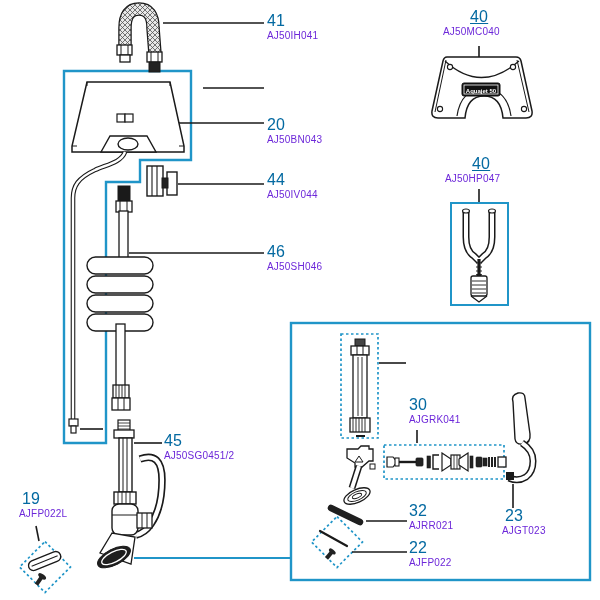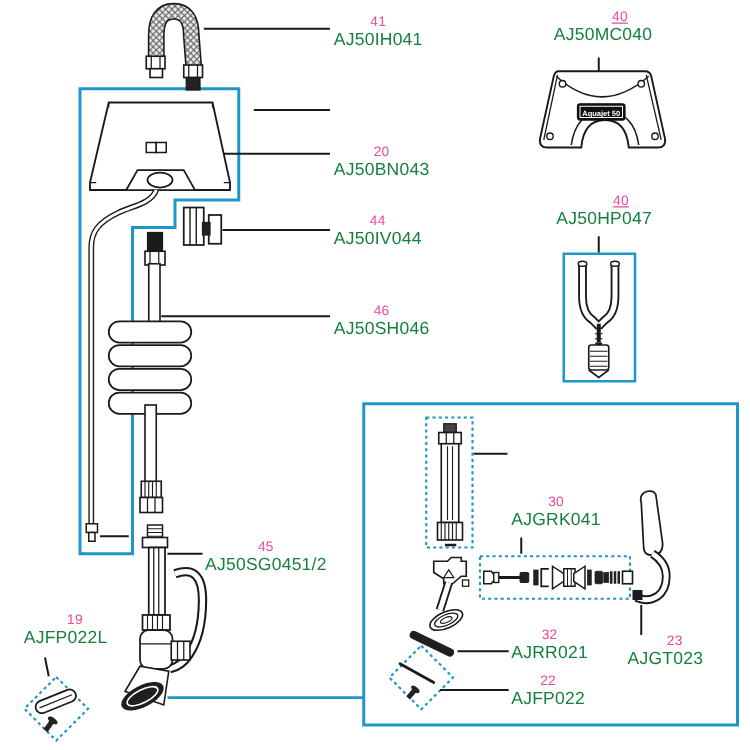--- a/index.html
+++ b/index.html
@@ -1,23 +1,23 @@
 <!DOCTYPE html>
 <html><head>
 <meta charset="utf-8">
 <style>
   html,body{margin:0;padding:0;background:#fff;}
   .stage{position:relative;width:600px;height:600px;background:#ffffff;overflow:hidden;
          font-family:"Liberation Sans",sans-serif;}
   .stage svg{position:absolute;left:0;top:0;}
   .callout{position:absolute;line-height:1.12;white-space:nowrap;}
-  .callout .num{display:block;font-size:11px;color:#ec4899;letter-spacing:.2px;text-align:center;}
-  .callout .code{display:block;font-size:14px;color:#15803d;letter-spacing:.2px;}
+  .callout .num{display:block;font-size:16px;color:#0369a1;letter-spacing:.2px;}
+  .callout .code{display:block;font-size:10px;color:#6d28d9;letter-spacing:.2px;}
   .pad27{padding-left:27px;text-decoration:underline;}
-  .pad2{padding-left:3px;margin-left:12px;}
+  .pad2{padding-left:3px;}
 </style>
 </head>
 <body>
 
 <div class="stage">
 
 <svg width="600" height="600" viewBox="0 0 600 600">
   <defs>
     <pattern id="braid" width="5" height="5" patternUnits="userSpaceOnUse">
       <rect width="5" height="5" fill="#e8e8e8"></rect>

